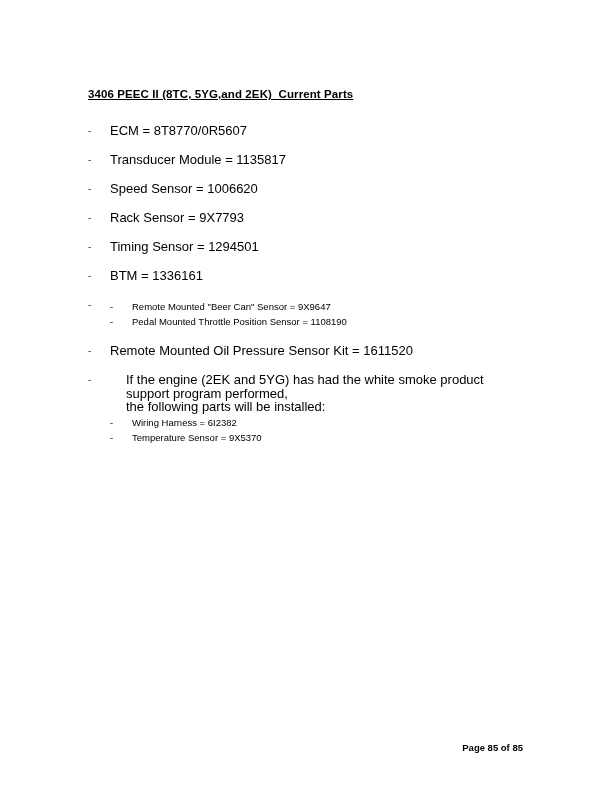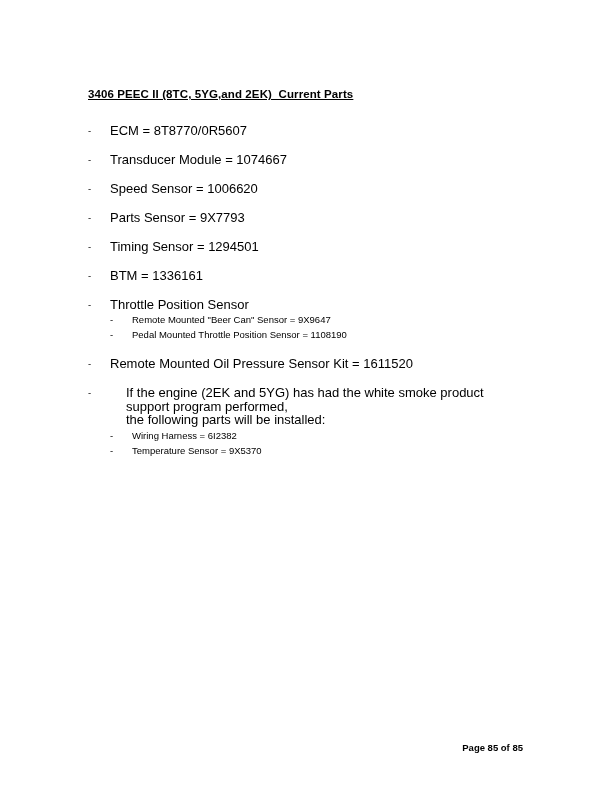--- a/index.html
+++ b/index.html
@@ -104,56 +104,55 @@
     <div class="item">
       <div class="dash">-</div>
       <div class="item-body">
         <div class="item-text">ECM = 8T8770/0R5607</div>
       </div>
     </div>
 
     <div class="item">
       <div class="dash">-</div>
       <div class="item-body">
-        <div class="item-text">Transducer Module = 1074667</div>
+        <div class="item-text">Transducer Module = 1135817</div>
       </div>
     </div>
 
     <div class="item">
       <div class="dash">-</div>
       <div class="item-body">
         <div class="item-text">Speed Sensor = 1006620</div>
       </div>
     </div>
 
     <div class="item">
       <div class="dash">-</div>
       <div class="item-body">
-        <div class="item-text">Parts Sensor = 9X7793</div>
+        <div class="item-text">Rack Sensor = 9X7793</div>
       </div>
     </div>
 
     <div class="item">
       <div class="dash">-</div>
       <div class="item-body">
         <div class="item-text">Timing Sensor = 1294501</div>
       </div>
     </div>
 
     <div class="item">
       <div class="dash">-</div>
       <div class="item-body">
         <div class="item-text">BTM = 1336161</div>
       </div>
     </div>
 
     <div class="item">
       <div class="dash">-</div>
       <div class="item-body">
-        <div class="item-text">Throttle Position Sensor</div>
         <div class="subitem">
           <div class="subdash">-</div>
           <div class="subtext">Remote Mounted "Beer Can" Sensor = 9X9647</div>
         </div>
         <div class="subitem">
           <div class="subdash">-</div>
           <div class="subtext">Pedal Mounted Throttle Position Sensor = 1108190</div>
         </div>
       </div>
     </div>

